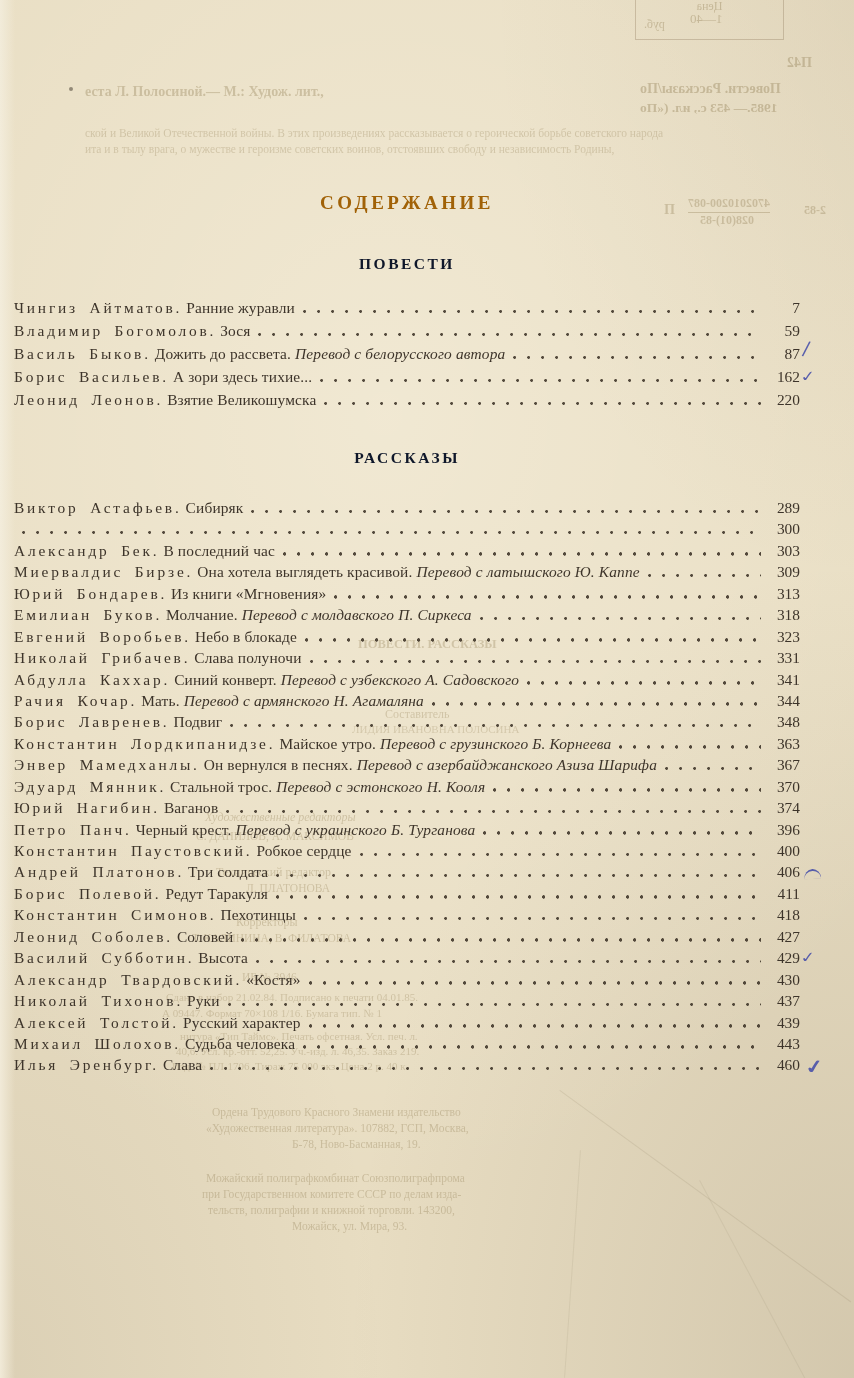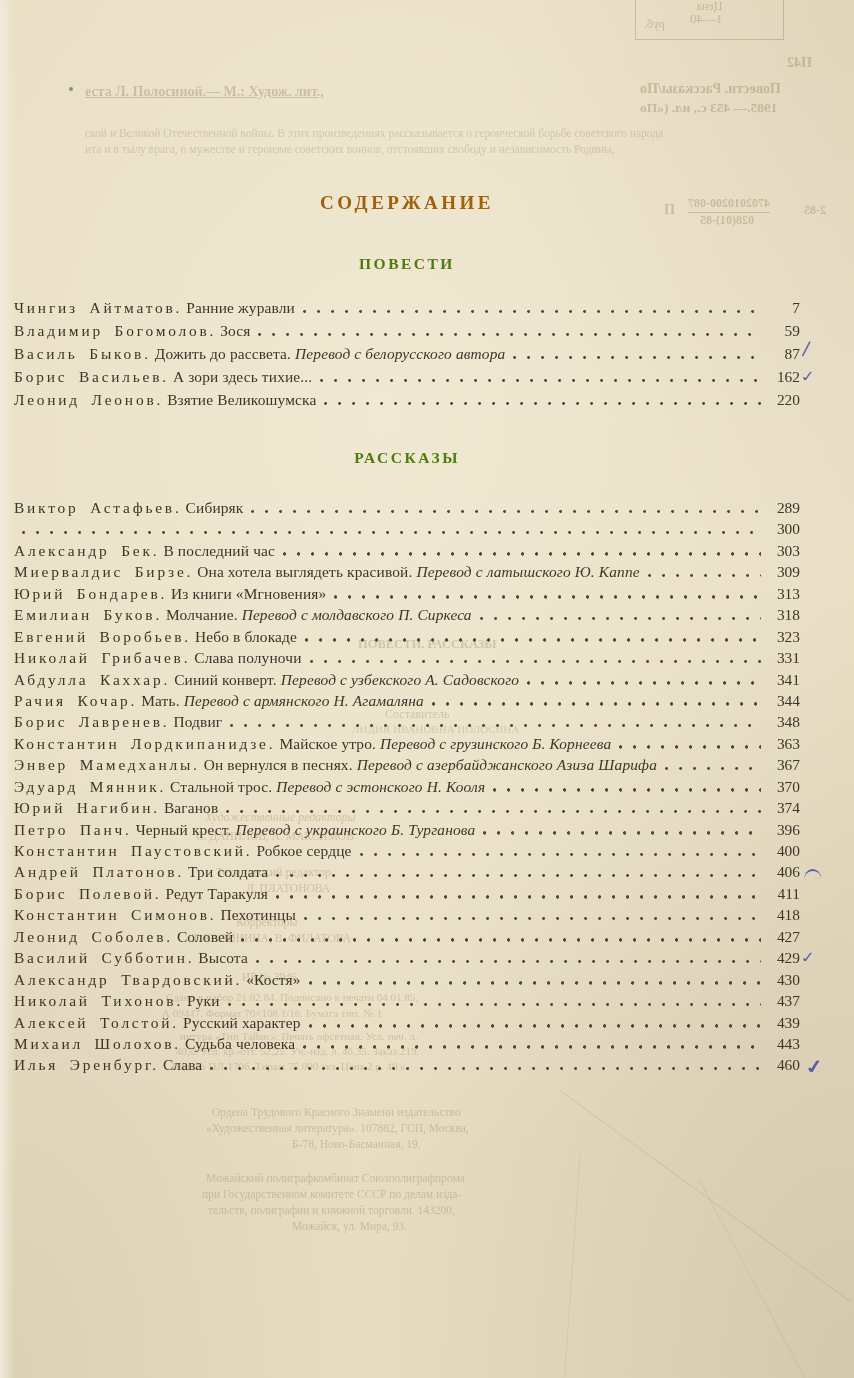--- a/index.html
+++ b/index.html
@@ -10,21 +10,21 @@
       radial-gradient(ellipse 120% 90% at 45% 30%, rgba(255,251,238,.38), rgba(255,251,238,0) 62%),
       linear-gradient(90deg, #f1ead8 0px, rgba(241,234,216,0) 15px),
       radial-gradient(ellipse at 100% 100%, rgba(110,95,70,.17), rgba(110,95,70,0) 42%),
       radial-gradient(ellipse at 0% 100%, rgba(110,95,70,.10), rgba(110,95,70,0) 32%),
       radial-gradient(ellipse at 100% 0%, rgba(120,100,75,.08), rgba(120,100,75,0) 30%),
       #e8ddc2;
   }
   .content{position:absolute;left:14px;top:0;width:786px;height:100%;}
   h1.doc-title{position:absolute;top:192px;left:0;width:100%;margin:0;text-align:center;
     font-size:19px;font-weight:700;letter-spacing:3.5px;color:#a16207;}
-  h2.sec{position:absolute;left:0;width:100%;margin:0;text-align:center;font-weight:700;color:#4d7c0f;}
+  h2.sec{position:absolute;left:0;width:100%;margin:0;text-align:center;font-weight:700;color:#0f172a;}
   h2.h0{top:255px;font-size:15.5px;letter-spacing:2.5px;}
   h2.h1{top:449px;font-size:15.5px;letter-spacing:2.5px;}
   .toc-list{position:absolute;left:0;width:100%;}
   #list-0{top:299px;}
   #list-1{top:499px;}
   .toc-row{position:relative;display:flex;align-items:baseline;white-space:nowrap;font-size:15.4px;}
   .l1 .toc-row{height:23px;}
   .l2 .toc-row{height:21.45px;}
   .toc-text{flex:0 0 auto;letter-spacing:.15px;}
   .author{letter-spacing:2.8px;word-spacing:5px;}
@@ -61,21 +61,21 @@
 <div id="bleed">
   <div class="bl-box">
     <span class="bl mirror bl-cena">Цена</span>
     <span class="bl mirror bl-amount">1—40</span>
     <span class="bl mirror bl-rub">руб.</span>
   </div>
   <div class="speck" style="left:69px;top:87px;"></div>
   <div class="crease" style="left:560px;top:1090px;width:360px;height:1px;transform:rotate(36deg);transform-origin:left top;"></div>
   <div class="crease" style="left:700px;top:1180px;width:240px;height:1px;transform:rotate(62deg);transform-origin:left top;background:rgba(120,105,80,.1);"></div>
   <div class="crease" style="left:572px;top:1150px;width:1px;height:228px;transform:rotate(4deg);background:rgba(120,105,80,.1);"></div>
-<div class="bl b" style="top: 84px; left: 85px; font-size: 14px; opacity: 0.45; text-decoration: underline;">еста Л. Полосиной.— М.: Худож. лит.,</div>
+<div class="bl b" style="top: 84px; left: 85px; font-size: 14px; opacity: 0.45;">еста Л. Полосиной.— М.: Худож. лит.,</div>
     <div class="bl b mirror" style="top: 55px; left: 787px; font-size: 14px; opacity: 0.5;">П42</div>
     <div class="bl b mirror" style="top: 81px; left: 640px; font-size: 14px; opacity: 0.5;">Повести. Рассказы/По</div>
     <div class="bl b mirror" style="top: 100px; left: 640px; font-size: 13.5px; opacity: 0.5;">1985.— 453 с., ил. («По</div>
     <div class="bl" style="top: 127px; left: 85px; font-size: 11.5px; opacity: 0.38;">ской и Великой Отечественной войны. В этих произведениях рассказывается о героической борьбе советского народа</div>
     <div class="bl" style="top: 143px; left: 85px; font-size: 11.5px; opacity: 0.38;">ита и в тылу врага, о мужестве и героизме советских воинов, отстоявших свободу и независимость Родины,</div>
     <div class="bl b mirror u" style="top: 196px; left: 688px; font-size: 12px; opacity: 0.45;">4702010200-087</div>
     <div class="bl b mirror" style="top: 213px; left: 700px; font-size: 12px; opacity: 0.45;">028(01)-85</div>
     <div class="bl b mirror" style="top: 202px; left: 664px; font-size: 14px; opacity: 0.45;">П</div>
     <div class="bl b mirror" style="top: 203px; left: 804px; font-size: 12px; opacity: 0.45;">2-85</div>
     <div class="bl b" style="top: 637px; left: 358px; font-size: 12.5px; opacity: 0.4;">ПОВЕСТИ. РАССКАЗЫ</div>

